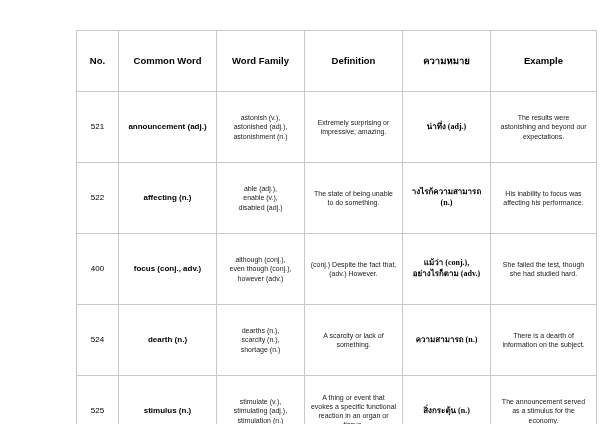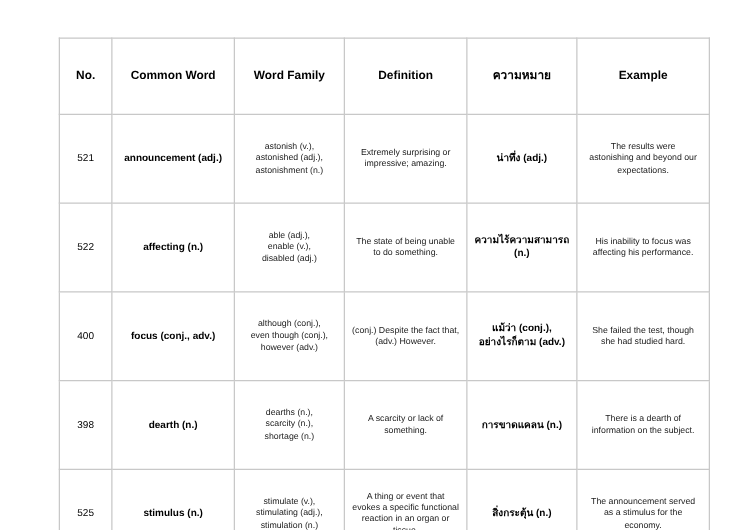--- a/index.html
+++ b/index.html
@@ -12,21 +12,21 @@
     background: #ffffff;
     font-family: "Liberation Sans", sans-serif;
     color: #000000;
     overflow: hidden;
   }
   .page {
     width: 600px;
     height: 320px;
     position: relative;
     box-sizing: border-box;
-    padding: 30px 60px 0 47px;
+    padding: 30px 60px 0 76px;
   }
   table.vocab {
     border-collapse: collapse;
     table-layout: fixed;
     width: 480px;
     border: 1px solid #c8c8c8;
   }
   table.vocab th, table.vocab td {
     border: 1px solid #c8c8c8;
     text-align: center;
@@ -59,20 +59,21 @@
     color: #1a1a1a;
   }
   td.definition {
     font-size: 7px;
     color: #1a1a1a;
   }
   td.meaning {
     font-size: 8px;
     font-weight: bold;
     color: #000;
+    font-family: Liberation Serif, serif;
   }
   td.example {
     font-size: 7px;
     color: #1a1a1a;
   }
   .col-no { width: 42px; }
   .col-word { width: 98px; }
   .col-family { width: 88px; }
   .col-def { width: 98px; }
   .col-meaning { width: 88px; }
@@ -117,46 +118,46 @@
 expectations.</td>
       </tr>
       <tr>
         <td class="num">522</td>
         <td class="word">affecting (n.)</td>
         <td class="family ml">able (adj.),
 enable (v.),
 disabled (adj.)</td>
         <td class="definition ml">The state of being unable
 to do something.</td>
-        <td class="meaning ml">ความไร้ความสามารถ (n.)</td>
+        <td class="meaning ml">างไรก้ความสามารถ (n.)</td>
         <td class="example ml">His inability to focus was
 affecting his performance.</td>
       </tr>
       <tr>
         <td class="num">400</td>
         <td class="word">focus (conj., adv.)</td>
         <td class="family ml">although (conj.),
 even though (conj.),
 however (adv.)</td>
         <td class="definition ml">(conj.) Despite the fact that,
 (adv.) However.</td>
         <td class="meaning ml">แม้ว่า (conj.),
 อย่างไรก็ตาม (adv.)</td>
         <td class="example ml">She failed the test, though
 she had studied hard.</td>
       </tr>
       <tr>
-        <td class="num">398</td>
+        <td class="num">524</td>
         <td class="word">dearth (n.)</td>
         <td class="family ml">dearths (n.),
 scarcity (n.),
 shortage (n.)</td>
         <td class="definition ml">A scarcity or lack of
 something.</td>
-        <td class="meaning ml">การขาดแคลน (n.)</td>
+        <td class="meaning ml">ความสามารถ (n.)</td>
         <td class="example ml">There is a dearth of
 information on the subject.</td>
       </tr>
       <tr>
         <td class="num">525</td>
         <td class="word">stimulus (n.)</td>
         <td class="family ml">stimulate (v.),
 stimulating (adj.),
 stimulation (n.)</td>
         <td class="definition ml">A thing or event that

